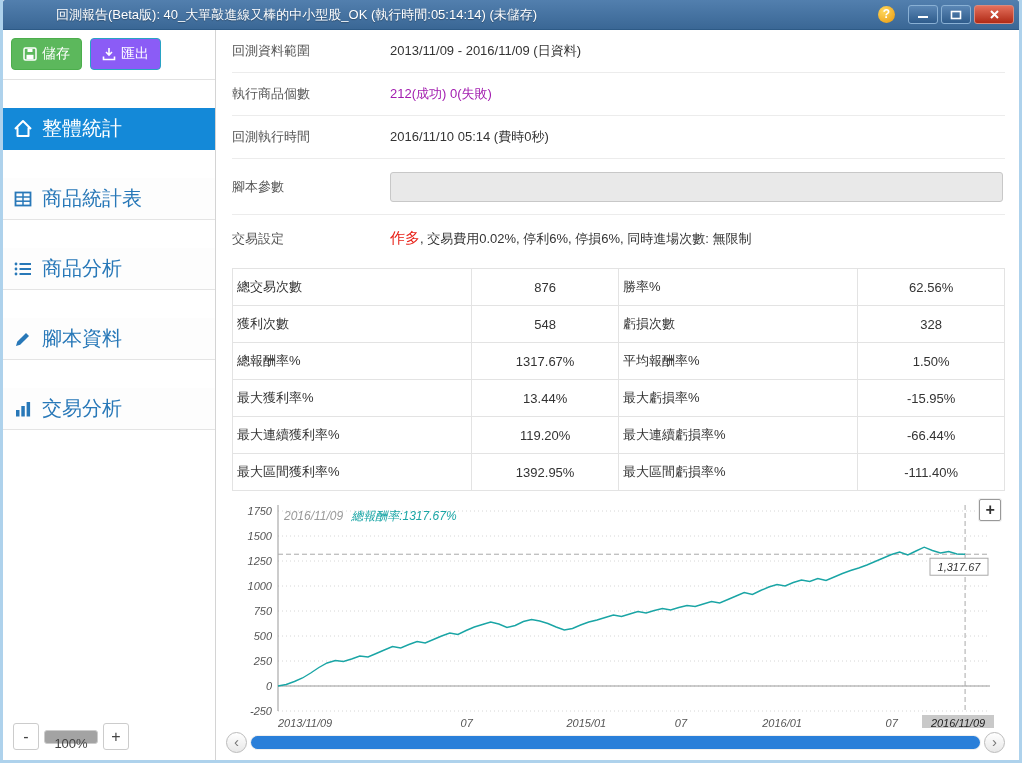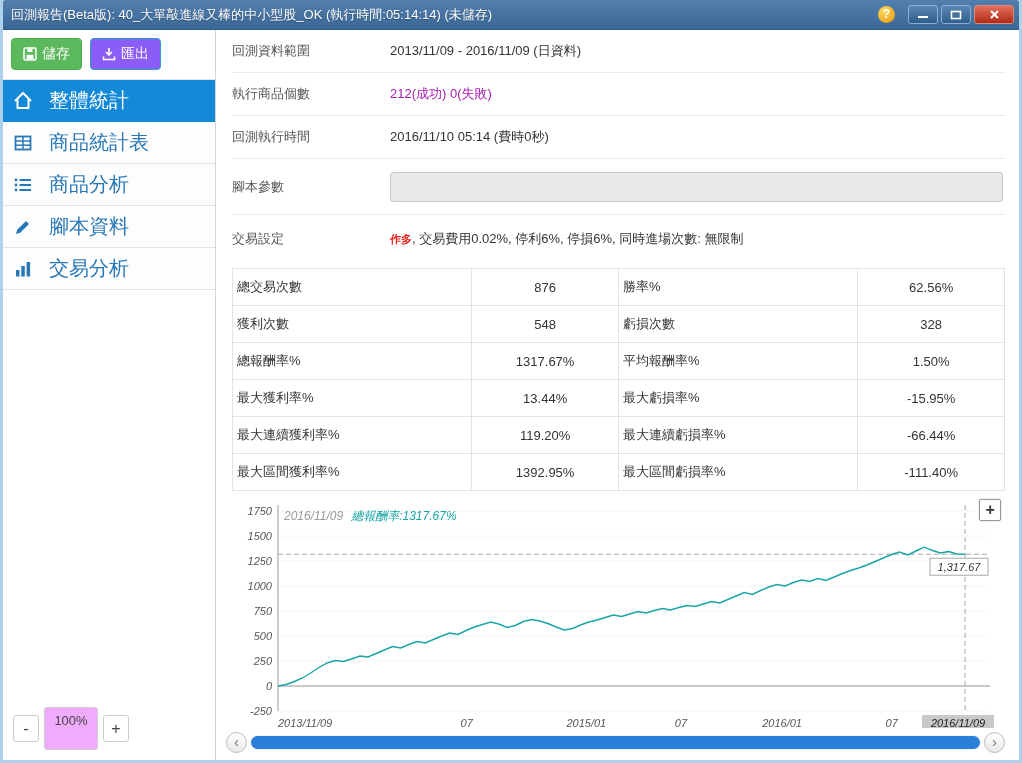--- a/index.html
+++ b/index.html
@@ -4,56 +4,56 @@
 <style>
   * { margin:0; padding:0; box-sizing:border-box; }
   body { font-family:"Liberation Sans","DejaVu Sans",sans-serif; background:#dfe9f2; }
   .window { width:1022px; height:763px; background:#fff;
     border-left:3px solid #aed2ec; border-right:3px solid #aed2ec; border-bottom:3px solid #aed2ec;
     display:flex; flex-direction:column; overflow:hidden; }
   
   .titlebar { height:30px; flex:0 0 30px; background:linear-gradient(#527fae,#3a6795);
     border-bottom:1px solid #2d5a86; display:flex; align-items:center; padding:0 5px 0 8px;
     color:#fff; font-size:13px; border-radius:2px 2px 0 0; }
-  .titlebar .title { flex:1; white-space:nowrap; overflow:hidden; text-shadow:0 1px 1px rgba(0,0,0,.3); }
+  .titlebar .title { flex:1; white-space:nowrap; overflow:hidden; text-shadow:0 1px 1px rgba(0,0,0,.3);margin-left:45px; }
   .help-btn { width:17px; height:17px; border-radius:50%; background:radial-gradient(circle at 35% 30%,#ffd95e,#e8960c);
     color:#fff; font-weight:bold; font-size:12px; text-align:center; line-height:17px; margin-right:10px; cursor:pointer; }
   .winbtn { width:30px; height:19px; margin-left:3px; border:1px solid #89b0d4; border-radius:3px;
     background:linear-gradient(#5b87b5,#2f5c8c); display:inline-flex; align-items:center; justify-content:center; cursor:pointer; }
   .winbtn.close { width:40px; background:linear-gradient(#e4705c,#b02a16); border-color:#d98a7d; }
   
   .body { flex:1; display:flex; min-height:0; }
   .sidebar { width:212px; flex:0 0 212px; background:#fff; display:flex; flex-direction:column; }
   .main { flex:1; border-left:1px solid #d4d4d4; display:flex; flex-direction:column; min-width:0; }
   
   .side-btns { padding:8px 8px 9px 8px; display:flex; gap:8px; }
   .btn { display:inline-flex; align-items:center; gap:5px; color:#fff; font-size:14px;
     padding:6px 11px; border-radius:4px; cursor:pointer; border:1px solid transparent; }
   .btn.save { background:#5cb85c; border-color:#4cae4c; }
   .btn.export { background:#8b5cf6; border-color:#28a3c4; }
   .menu { flex:1; border-top:1px solid #e2e2e2; }
-  .menu-item { height:42px; display:flex; align-items:center; gap:16px; padding:0 10px;
-    font-size:20px; color:#2878b8; background:#fdfdfd; border-bottom:1px solid #e4e4e4; cursor:pointer; }
+  .menu-item { height:42px; display:flex; align-items:center; gap:9px; padding:0 10px;
+    font-size:20px; color:#2878b8; background:#fdfdfd; border-bottom:1px solid #e4e4e4; cursor:pointer;margin-top:28px; }
   .menu-item.active { background:#1489d8; color:#fff; border-color:#1489d8; }
   .menu-item svg { width:20px; height:20px; flex:0 0 20px; }
   .zoom-row { margin-top:auto; padding:8px 10px 10px 10px; display:flex; align-items:center; gap:5px; }
   .zoom-btn { width:26px; height:27px; background:#fff; border:1px solid #ccc; border-radius:3px;
     font-size:16px; color:#444; text-align:center; line-height:25px; cursor:pointer; }
-  .zoom-level { width:54px; height:43px; border:1px solid #ccc; border-radius:3px; font-size:13px;
-    color:#444; text-align:center; line-height:25px; background:#f0abfc; }
+  .zoom-level { width:54px; height:14px; border:1px solid #ccc; border-radius:3px; font-size:13px;
+    color:#444; text-align:center; line-height:25px; background:#a3a3a3; }
   
   .content { flex:1; padding:0 14px 0 16px; overflow:hidden; }
   .info-row { display:flex; align-items:center; min-height:43px; border-bottom:1px solid #ececec; font-size:13px; }
   .info-row.param { min-height:56px; }
   .info-row.trade { min-height:47px; border-bottom:none; }
   .info-label { width:158px; flex:0 0 158px; color:#555; }
   .info-value { color:#333;text-align:right; }
   .blue { color:#a21caf; }
   .red { color:#e8231a; }
-  .em-red { color:#e8231a; font-weight:bold; font-size:11px; }
+  .em-red { color:#e8231a; font-weight:normal; font-size:15px; }
   .param-input { flex:1; height:30px; background:#e9e9e9; border:1px solid #c8c8c8; border-radius:3px; margin-right:2px; }
   
   table.stats { width:100%; border-collapse:collapse; font-size:13px; margin-top:6px; }
   table.stats td { border:1px solid #e3e3e3; height:37px; color:#333; }
   td.lab { padding-left:4px; width:31%; }
   td.val { text-align:center; width:19%; }
   
   .chart-wrap { position:relative; margin-top:8px;font-style:italic; }
   .chart-wrap svg text { font-family:"Liberation Sans","DejaVu Sans",sans-serif; }
   .plus-btn { position:absolute; top:0; right:4px; width:22px; height:22px; background:#fff;

